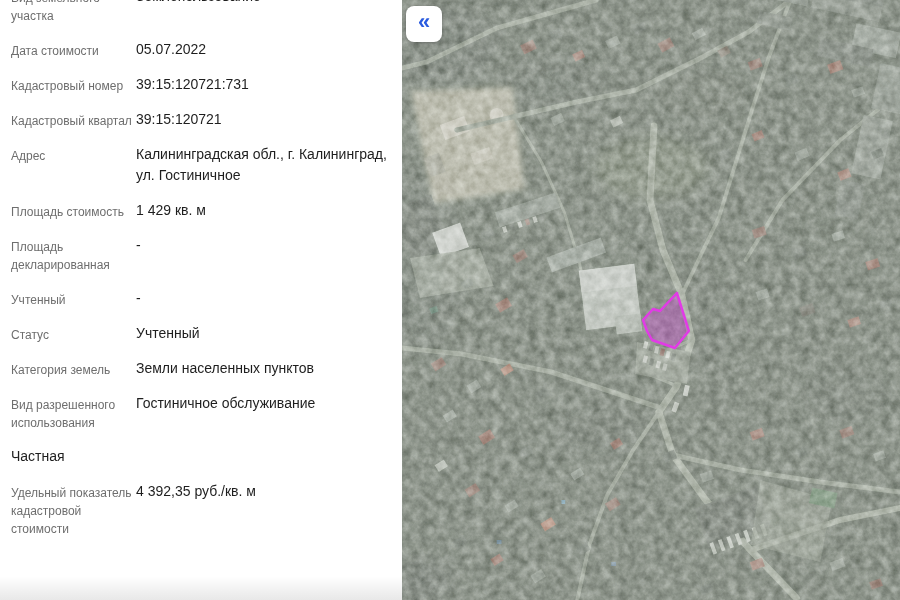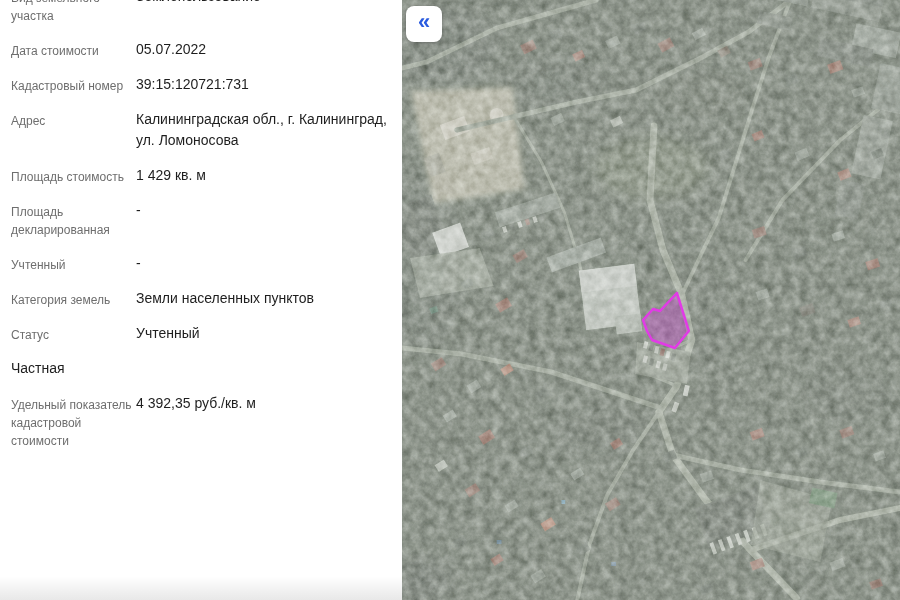--- a/index.html
+++ b/index.html
@@ -67,42 +67,50 @@
         </div>
       <div class="row">
           <div class="row-label">Дата стоимости</div>
           <div class="row-value">05.07.2022</div>
         </div>
       <div class="row">
           <div class="row-label">Кадастровый номер</div>
           <div class="row-value">39:15:120721:731</div>
         </div>
       <div class="row">
+          <div class="row-label">Кадастровый квартал</div>
+          <div class="row-value">39:15:120721</div>
+        </div>
+      <div class="row">
           <div class="row-label">Адрес</div>
-          <div class="row-value">Калининградская обл., г. Калининград, ул. Ломоносова</div>
+          <div class="row-value">Калининградская обл., г. Калининград, ул. Гостиничное</div>
         </div>
       <div class="row">
           <div class="row-label">Площадь стоимость</div>
           <div class="row-value">1 429 кв. м</div>
         </div>
       <div class="row">
           <div class="row-label">Площадь декларированная</div>
           <div class="row-value">-</div>
         </div>
       <div class="row">
           <div class="row-label">Учтенный</div>
           <div class="row-value">-</div>
         </div>
       <div class="row">
+          <div class="row-label">Статус</div>
+          <div class="row-value">Учтенный</div>
+        </div>
+      <div class="row">
           <div class="row-label">Категория земель</div>
           <div class="row-value">Земли населенных пунктов</div>
         </div>
       <div class="row">
-          <div class="row-label">Статус</div>
-          <div class="row-value">Учтенный</div>
+          <div class="row-label">Вид разрешенного использования</div>
+          <div class="row-value">Гостиничное обслуживание</div>
         </div>
       <div class="row">
           <div class="row-value">Частная</div>
         </div>
       <div class="row">
           <div class="row-label">Удельный показатель кадастровой стоимости</div>
           <div class="row-value">4 392,35 руб./кв. м</div>
         </div>
     </div>
     <div class="bottom-fade"></div>

